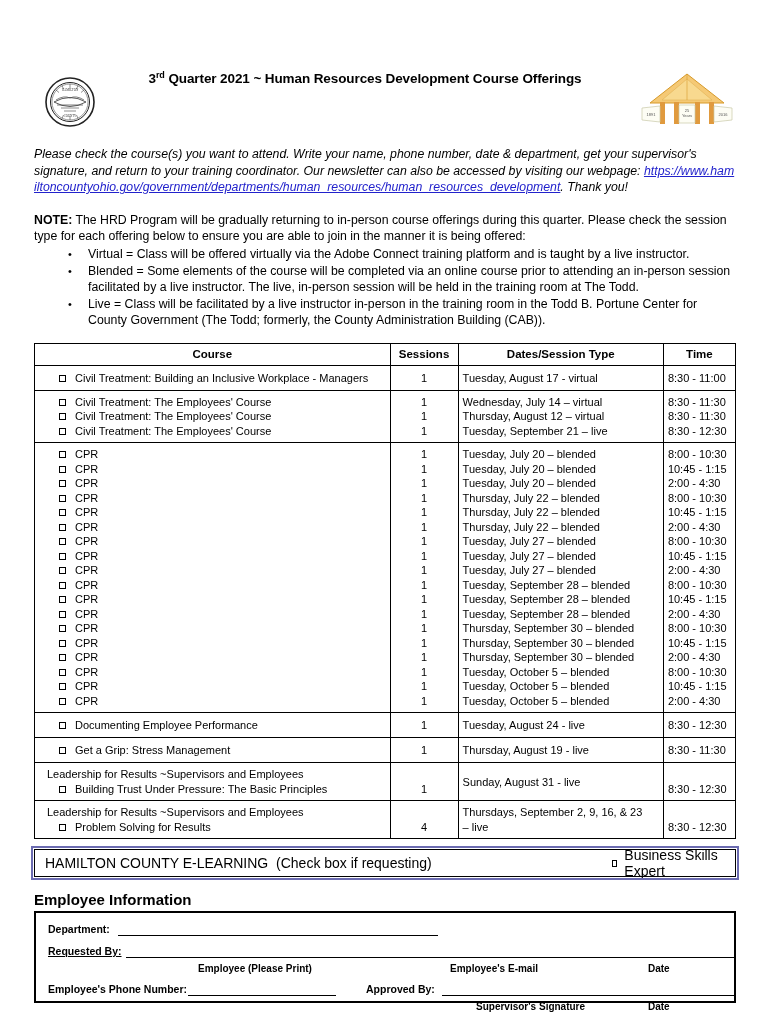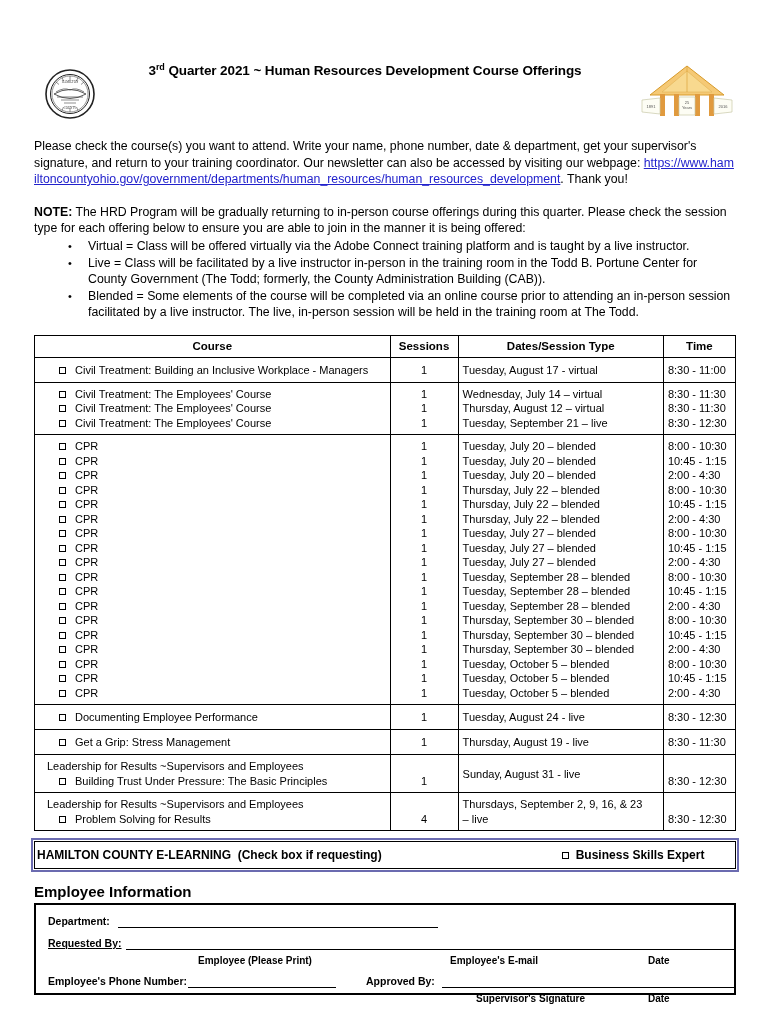--- a/index.html
+++ b/index.html
@@ -10,21 +10,21 @@
   }
   body {
     width: 770px; height: 1024px;
     font-family: "Liberation Sans", sans-serif;
     color: #000000;
     position: relative;
     overflow: hidden;
   }
   .page {
     position: absolute;
-    left: 0; top: 8px;
+    left: 0; top: 16px;
     width: 770px; height: 816px;
     padding: 0;
   }
 
   
   .header {
     position: relative;
     height: 72px;
     margin: 52px 34px 0 34px;
   }
@@ -53,20 +53,21 @@
     position: absolute;
     right: 0px; top: 0px;
     width: 98px; height: 60px;
   }
 
   
   .intro {
     margin: 6px 34px 0 34px;
     font-size: 12.3px;
     line-height: 16.6px;
+    font-style: italic;
   }
   .weblink {
     color: #2222cc;
     text-decoration: underline;
     word-break: break-all;
   }
 
   
   .note {
     margin: 16px 34px 0 34px;
@@ -169,23 +170,23 @@
 
   
   .elearn {
     margin: 10px 34px 0 34px;
     border: 1px solid #000;
     outline: 2px solid #6b6bb0;
     outline-offset: 1px;
     height: 28px;
     display: flex;
     align-items: center;
-    padding: 0 2px;
-    font-size: 12px;
-    font-weight: bold;
+    padding: 0 10px;
+    font-size: 14px;
+    font-weight: normal;
   }
   .elearn .el-left { flex: 0 0 auto; }
   .elearn .el-right {
     margin-left: 180px;
     display: flex;
     align-items: center;
   }
   .elearn .cbox { margin-right: 7px; }
 
   
@@ -277,22 +278,22 @@
   <div class="intro">
     <span>Please check the course(s) you want to attend. Write your name, phone number, date &amp; department, get your supervisor's signature, and return to your training coordinator. Our newsletter can also be accessed by visiting our webpage: </span><a href="#" class="weblink">https://www.hamiltoncountyohio.gov/government/departments/human_resources/human_resources_development</a><span>. Thank you!</span>
   </div>
 
   <div class="note">
     <div>
       <b>NOTE:</b><span> The HRD Program will be gradually returning to in-person course offerings during this quarter. Please check the session type for each offering below to ensure you are able to join in the manner it is being offered:</span>
     </div>
     <ul class="bullets">
       <li>Virtual = Class will be offered virtually via the Adobe Connect training platform and is taught by a live instructor.</li>
+      <li>Blended = Some elements of the course will be completed via an online course prior to attending an in-person session facilitated by a live instructor. The live, in-person session will be held in the training room at The Todd.</li>
       <li>Live = Class will be facilitated by a live instructor in-person in the training room in the Todd B. Portune Center for County Government (The Todd; formerly, the County Administration Building (CAB)).</li>
-      <li>Blended = Some elements of the course will be completed via an online course prior to attending an in-person session facilitated by a live instructor. The live, in-person session will be held in the training room at The Todd.</li>
     </ul>
   </div>
 
   <div class="table-wrap">
     <table class="courses">
       <colgroup>
         <col class="c-course">
           <col class="c-sess">
           <col class="c-dates">
           <col class="c-time">

